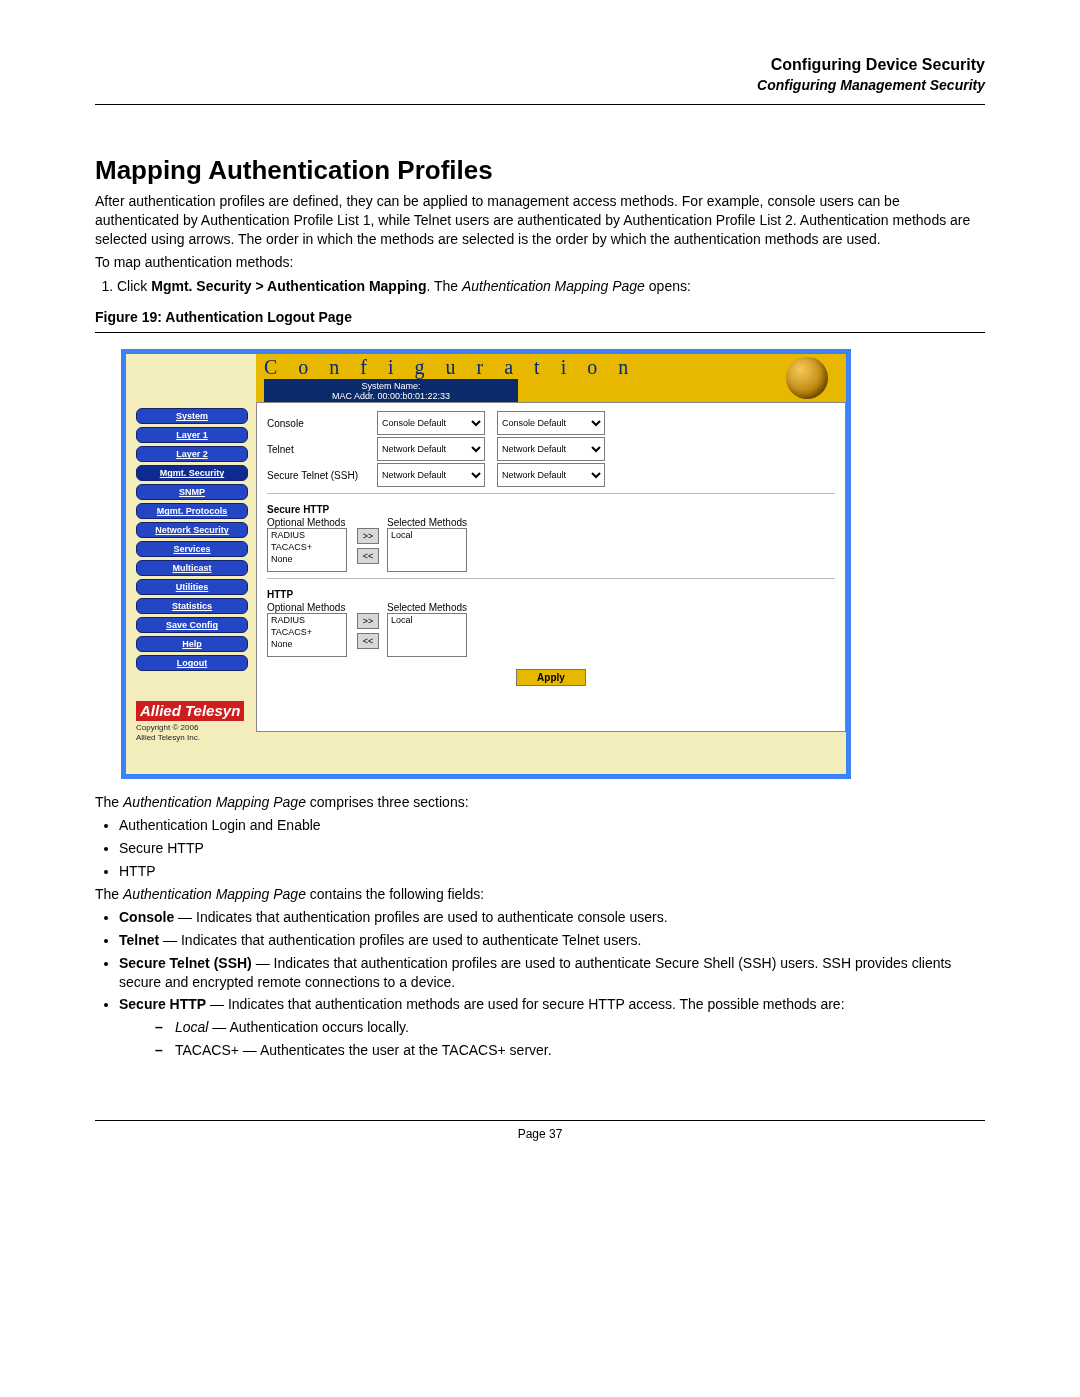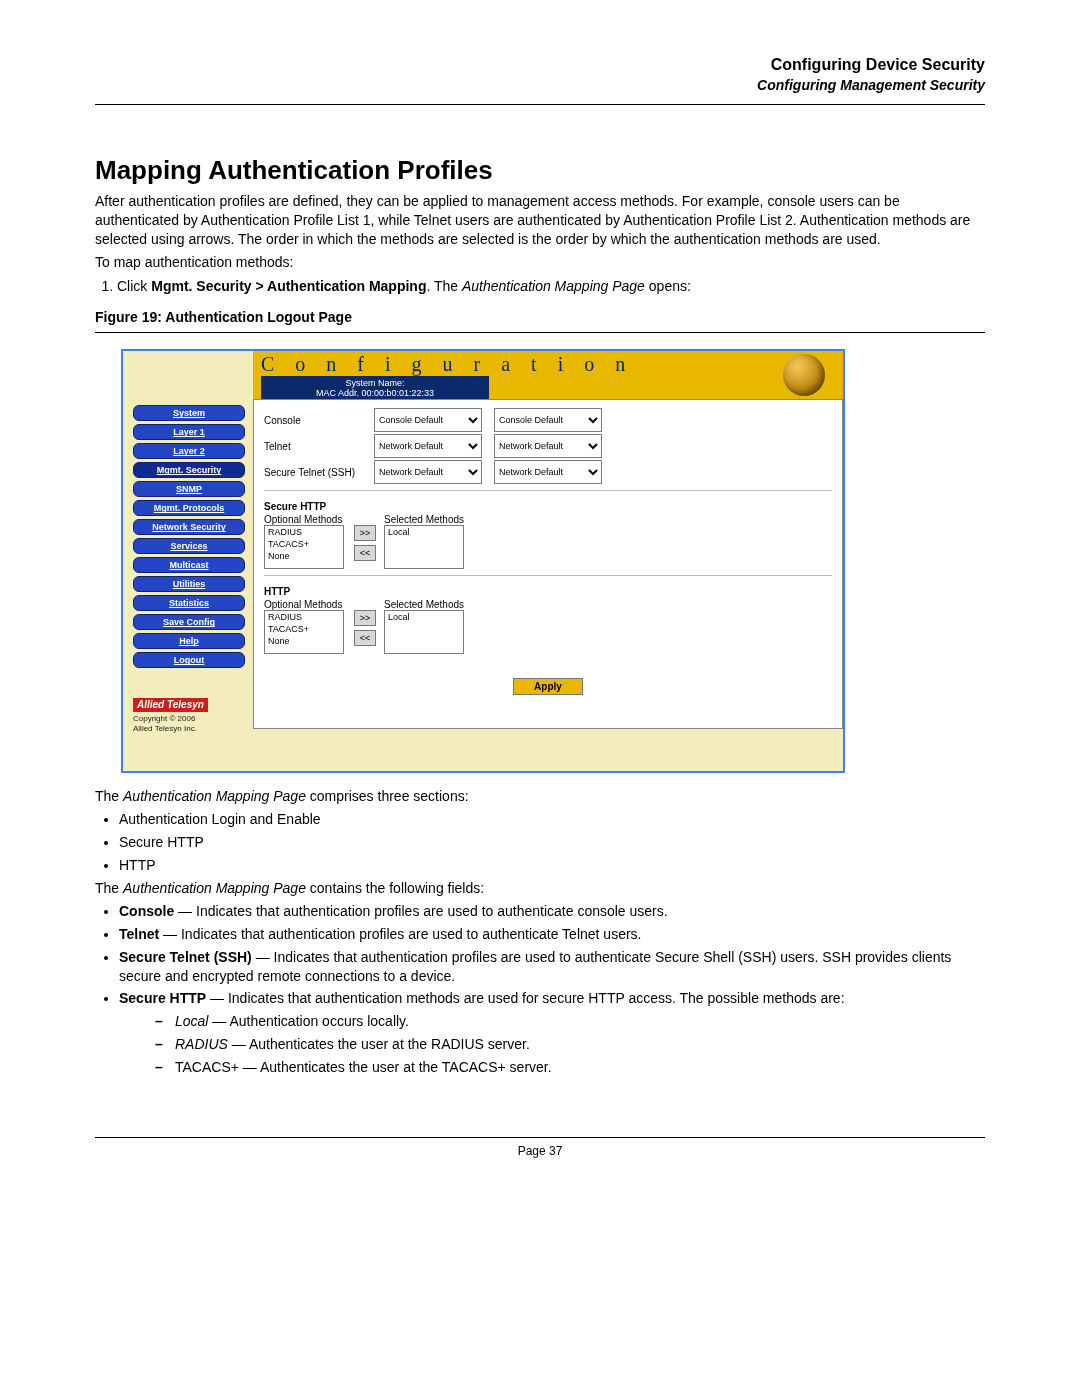--- a/index.html
+++ b/index.html
@@ -36,21 +36,21 @@
   ul.dash > li { list-style: none; margin: 4px 0; position: relative; padding-left: 20px; }
   ul.dash > li::before { content: "–"; position: absolute; left: 0; font-weight: bold; }
 
   .footer-rule { border: none; border-top: 1px solid #000; margin: 60px 0 6px 0; }
   .footer { text-align: center; font-size: 12px; }
 
   
   .shot {
     width: 720px;
     height: 420px;
-    border: 2px solid #3b82f6;
+    border: 5px solid #3b82f6;
     margin: 8px 0 14px 26px;
     background: #f2edbb;
     font-family: Verdana, Arial, sans-serif;
     font-size: 10px;
     position: relative;
     overflow: hidden;
   }
   .shot .topbar {
     display: flex;
     height: 48px;
@@ -69,21 +69,21 @@
     font-size: 20px;
     letter-spacing: 8px;
     color: #002a7a;
     padding: 2px 0 0 8px;
   }
   .shot .topbar .title-area .sysname {
     background: #0a2a6b;
     color: #fff;
     font-size: 9px;
     text-align: center;
-    padding: 2px 4px;
+    padding: 2px 17px;
     width: 220px;
     margin-left: 8px;
   }
   .shot .topbar .globe {
     width: 42px; height: 42px;
     position: absolute; right: 18px; top: 3px;
     border-radius: 50%;
     background: radial-gradient(circle at 35% 30%, #f6c95a, #b37900 70%, #6b4400);
     box-shadow: inset -3px -3px 6px rgba(0,0,0,.4);
   }
@@ -135,21 +135,21 @@
     color: #222;
     line-height: 1.2;
   }
   .shot .brand .logo2 {
     background: #cf1d1d;
     color: #fff;
     font-style: italic;
     font-weight: bold;
     display: inline-block;
     padding: 1px 4px;
-    font-size: 10px;
+    font-size: 15px;
     margin-bottom: 2px;
   }
   .shot .panel {
     flex: 1;
     background: #fff;
     border: 1px solid #888;
     margin: 0 0 4px 0;
     padding: 8px 10px;
     box-sizing: border-box;
     overflow: hidden;
@@ -196,21 +196,21 @@
     font-size: 9px;
     border: 1px solid #777;
     background: #d8d8d8;
     display: block;
     margin-bottom: 4px;
     padding: 0;
     line-height: 14px;
   }
   .shot .apply {
     display: block;
-    margin: 24px auto 4px auto;
+    margin: 12px auto 4px auto;
     width: 70px;
     background: #e8b700;
     border: 1px solid #777;
     font-size: 10px;
     font-weight: bold;
     padding: 2px 16px;
   }
   .dim-tag {
     position: absolute;
     font-size: 11px;
@@ -357,21 +357,20 @@
   <p>
     <span>The </span><i>Authentication Mapping Page</i><span> contains the following fields:</span>
   </p>
   <ul class="bul">
     <li><b>Console</b><span> — Indicates that authentication profiles are used to authenticate console users.</span></li>
     <li><b>Telnet</b><span> — Indicates that authentication profiles are used to authenticate Telnet users.</span></li>
     <li><b>Secure Telnet (SSH)</b><span> — Indicates that authentication profiles are used to authenticate Secure Shell (SSH) users. SSH provides clients secure and encrypted remote connections to a device.</span></li>
     <li><b>Secure HTTP</b><span> — Indicates that authentication methods are used for secure HTTP access. The possible methods are:</span>
       <ul class="dash">
         <li><i>Local</i><span> — Authentication occurs locally.</span></li>
-        <li><i>RADIUS</i><span> — Authenticates the user at the RADIUS server.</span></li>
         <li>TACACS+ — Authenticates the user at the TACACS+ server.</li>
       </ul>
     </li>
   </ul>
 
   <hr class="footer-rule">
   <div class="footer">Page 37</div>
 </div>
 
 </body></html>

